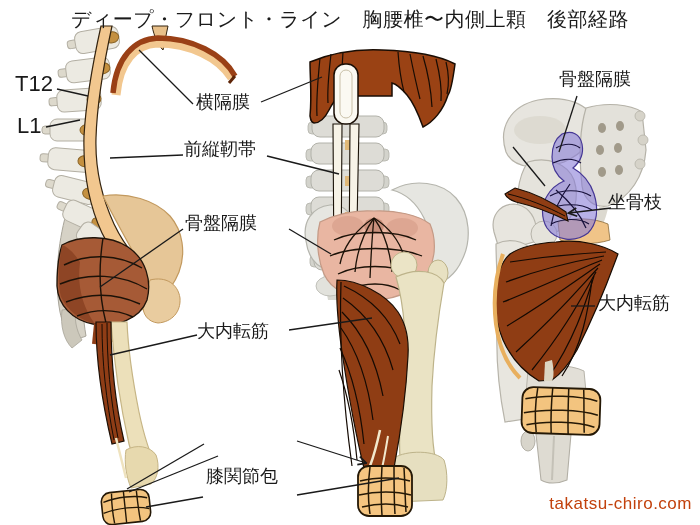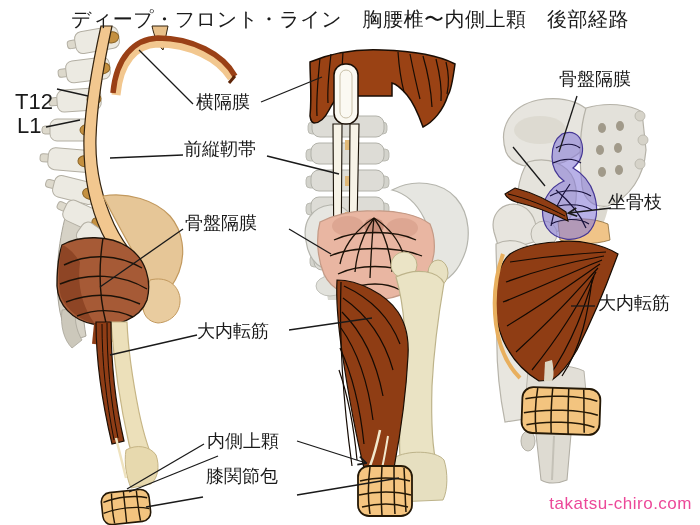--- a/index.html
+++ b/index.html
@@ -8,21 +8,21 @@
     font-family:"Liberation Sans","DejaVu Sans",sans-serif;color:#1a1a1a;
   }
   #title{
     position:absolute;left:0;right:0;top:6px;text-align:center;
     font-size:20px;font-weight:500;letter-spacing:.5px;white-space:nowrap;
   }
   .label{position:absolute;font-size:18px;line-height:1.1;white-space:nowrap;}
   .latin{font-size:22px;}
   #watermark{
     position:absolute;left:546px;top:494px;width:146px;text-align:right;
-    font-size:17px;color:#ec4899;letter-spacing:.5px;
+    font-size:17px;color:#c2410c;letter-spacing:.5px;
   }
   svg{position:absolute;left:0;top:0;}
 </style>
 </head>
 <body>
 
 <div id="stage">
 
 <svg width="700" height="525" viewBox="0 0 700 525">
   <defs>
@@ -349,27 +349,26 @@
     <path d="M297,495 L399,478"></path>
     <path d="M577,96 L559,152"></path>
     <path d="M513,147 L545,186"></path>
     <path d="M611,208 L569,213" marker-end="url(#arr)"></path>
     <path d="M595,306 L571,306"></path>
   </g>
 </svg>
 
 <div id="title">ディープ・フロント・ライン　胸腰椎〜内側上顆　後部経路</div>
 
-<div class="label latin" style="left:15px;top:90px">T12</div>
+<div class="label latin" style="left:15px;top:72px">T12</div>
 <div class="label latin" style="left:17px;top:114px">L1</div>
 <div class="label" style="left:196px;top:93px">横隔膜</div>
 <div class="label" style="left:184px;top:140px">前縦靭帯</div>
 <div class="label" style="left:185px;top:214px">骨盤隔膜</div>
 <div class="label" style="left:197px;top:322px">大内転筋</div>
-<div class="label" style="left:207px;top:432px">内側上顆</div>
 <div class="label" style="left:206px;top:467px">膝関節包</div>
 <div class="label" style="left:559px;top:70px">骨盤隔膜</div>
 <div class="label" style="left:608px;top:193px">坐骨枝</div>
 <div class="label" style="left:598px;top:294px">大内転筋</div>
 
 <div id="watermark">takatsu-chiro.com</div>
 
 </div>
 
 </body></html>

